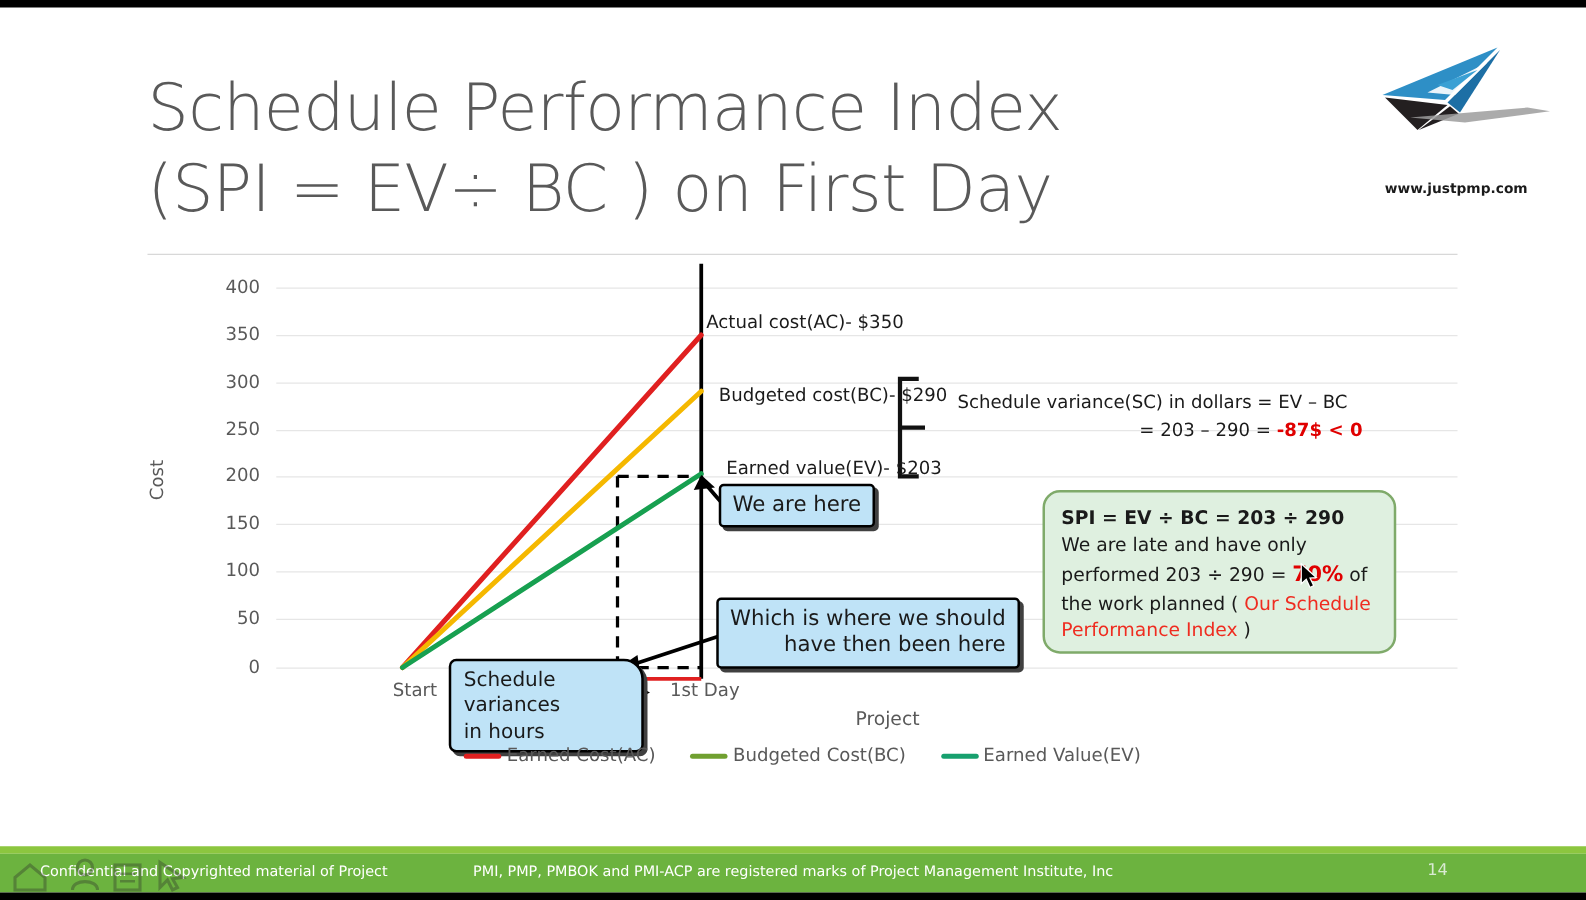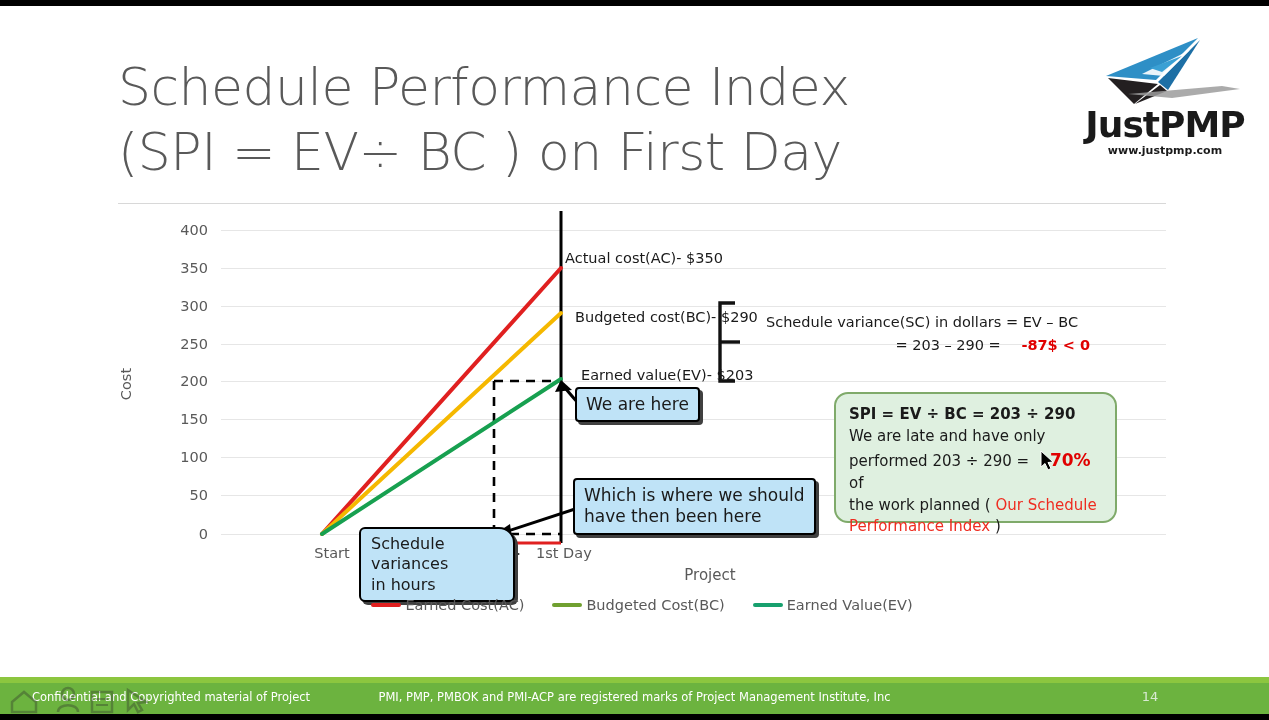--- a/index.html
+++ b/index.html
@@ -65,21 +65,21 @@
   .ann{
     position:absolute;font-size:14.5px;color:#1a1a1a;
     font-family:"DejaVu Sans",sans-serif;white-space:nowrap;
   }
   .sv-text{
     position:absolute;left:766px;top:311px;width:330px;
     font-size:14.5px;color:#1a1a1a;font-family:"DejaVu Sans",sans-serif;
     line-height:1.6;
   }
   .sv-line2{display:block;text-align:right;padding-right:6px;}
-  .red-bold{color:#e00000;font-weight:bold;margin-left:16px;}
+  .red-bold{color:#e00000;font-weight:bold;}
 
   
   .callout{
     position:absolute;background:#bfe3f7;border:2px solid #000;
     border-radius:4px;box-shadow:3px 3px 0 #404040;
     font-size:17px;color:#1a1a1a;font-family:"DejaVu Sans",sans-serif;
     padding:5px 9px;line-height:1.25;
   }
   .callout-sv{
     position:absolute;background:#bfe3f7;border:2px solid #000;
@@ -144,21 +144,20 @@
 <div class="logo">
   <svg width="186" height="80" viewBox="0 0 186 80">
     <polygon points="34,44 126,6 84,48" fill="#2e8fc6"></polygon>
     <polygon points="128,8 96,58 86,50" fill="#1d6fa5"></polygon>
     <polygon points="36,46 86,52 62,72" fill="#231f20"></polygon>
     <polygon points="63,72 88,53 95,59" fill="#231f20"></polygon>
     <polygon points="70,42 118,18 92,44" fill="#ffffff" opacity="0.9"></polygon>
     <path d="M56 62 L150 54 L168 57 L100 66 Z" fill="#9c9c9c" opacity="0.85"></path>
     <polygon points="78,36 110,24 90,40" fill="#3aa0d4"></polygon>
   </svg>
-  <div class="logo-text">JustPMP</div>
   <div class="logo-url">www.justpmp.com</div>
 </div>
 
 <div class="chart">
 
   <div class="gridline" style="top:22px"></div>
   <div class="gridline" style="top:60px"></div>
   <div class="gridline" style="top:98px"></div>
   <div class="gridline" style="top:136px"></div>
   <div class="gridline" style="top:173px"></div>
@@ -218,21 +217,21 @@
 
 <div class="sv-text">
   <span>Schedule variance(SC) in dollars = EV – BC</span>
   <span class="sv-line2"><span>= 203 – 290 = </span><span class="red-bold">-87$ &lt; 0</span></span>
 </div>
 
 <div class="callout" style="left:575px;top:387px;">
   <span>We are here</span>
 </div>
 
-<div class="callout" style="left:573px;top:478px;">
+<div class="callout" style="left:573px;top:478px;text-align:right;">
   <div>Which is where we should</div>
   <div>have then been here</div>
 </div>
 
 <div class="callout-sv" style="left:359px;top:527px;width:132px;">
   <div>Schedule</div>
   <div>variances</div>
   <div> in hours</div>
 </div>
 

